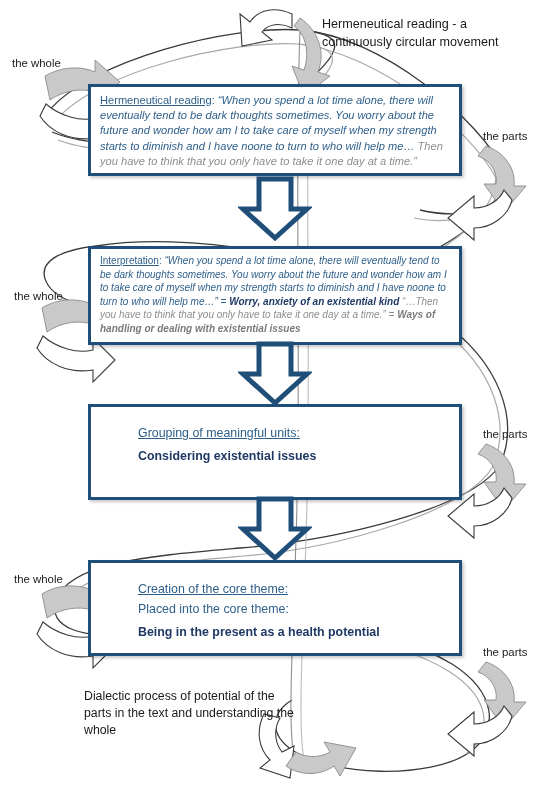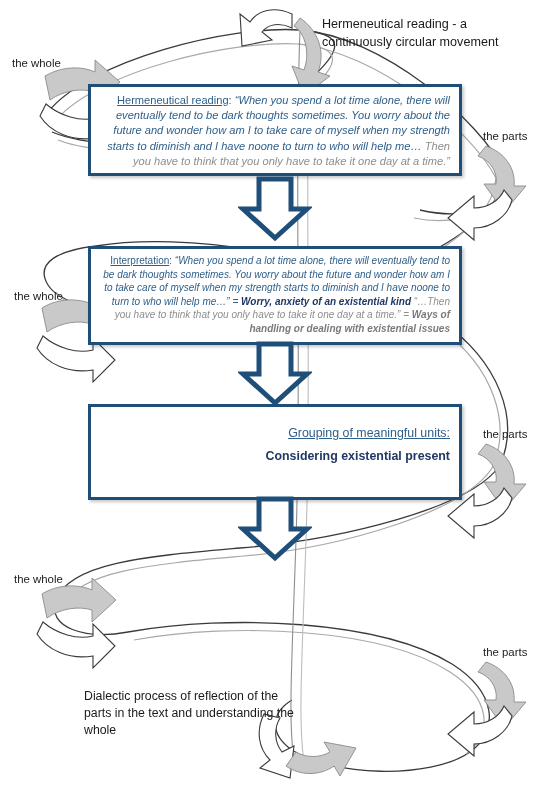--- a/index.html
+++ b/index.html
@@ -9,21 +9,21 @@
   #stage{position:absolute;left:0;top:0;width:550px;height:788px;}
 
   
   #spiral{position:absolute;left:0;top:0;width:550px;height:788px;z-index:1;}
 
   
   .box{position:absolute;z-index:3;background:#ffffff;
        border:3px solid #1F4E79;
        box-shadow:2px 2px 3px rgba(0,0,0,0.22);
        box-sizing:border-box;}
-  .box-inner{padding:6px 9px;text-align:right;}
+  .box-inner{padding:6px 9px;text-align:left;}
 
   .lead{color:#2E5F8A;text-decoration:underline;font-style:normal;}
   .q{color:#2E5F8A;font-style:italic;}
   .q-grey{color:#8E8E8E;font-style:italic;}
   .bold-dark{color:#1F3864;font-weight:bold;font-style:italic;}
   .bold-grey{color:#7A7A7A;font-weight:bold;font-style:italic;}
 
   #box1{left:88px;top:84px;width:374px;height:92px;}
   #box1 .box-inner{font-size:11.1px;line-height:15.2px;}
 
@@ -182,26 +182,33 @@
 
   <div class="connector" id="conn2">
     <svg width="74" height="66" viewBox="0 0 74 66" xmlns="http://www.w3.org/2000/svg">
       <path d="M21,3 L53,3 L53,33 L69,33 L37,62 L5,33 L21,33 Z" fill="#ffffff" stroke="#1F4E79" stroke-width="5" stroke-linejoin="miter"></path>
     </svg>
   </div>
 
   <div class="box plain-box" id="box3">
     <div class="box-inner">
       <div class="pb-line u">Grouping of meaningful units:</div>
-      <div class="pb-line b">Considering existential present</div>
+      <div class="pb-line b">Considering existential issues</div>
     </div>
   </div>
 
   <div class="connector" id="conn3">
     <svg width="74" height="66" viewBox="0 0 74 66" xmlns="http://www.w3.org/2000/svg">
       <path d="M21,3 L53,3 L53,33 L69,33 L37,62 L5,33 L21,33 Z" fill="#ffffff" stroke="#1F4E79" stroke-width="5" stroke-linejoin="miter"></path>
     </svg>
   </div>
 
-
-  <div class="label" id="footnote">Dialectic process of reflection of the parts in the text and understanding the whole</div>
+  <div class="box plain-box" id="box4">
+    <div class="box-inner">
+      <div class="pb-line u">Creation of the core theme:</div>
+      <div class="pb-line">Placed into the core theme:</div>
+      <div class="pb-line b">Being in the present as a health potential</div>
+    </div>
+  </div>
+
+  <div class="label" id="footnote">Dialectic process of potential of the parts in the text and understanding the whole</div>
 
 </div>
 
 </body></html>

